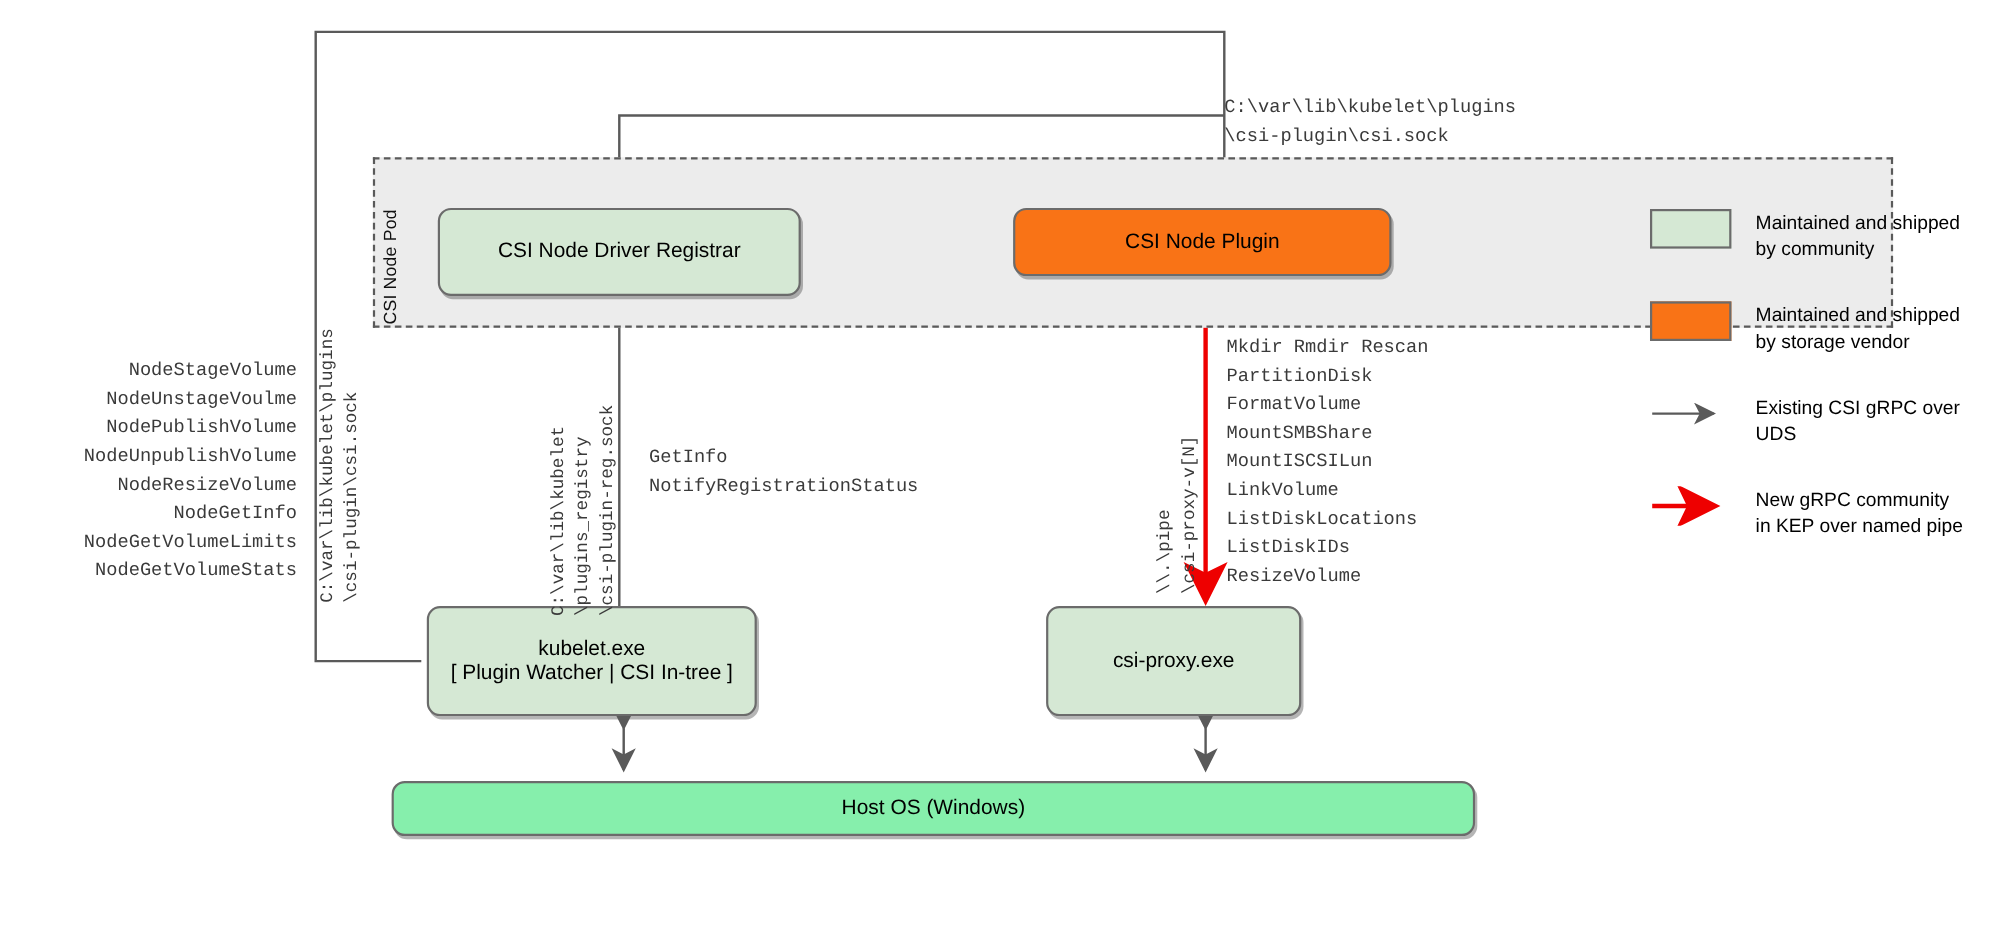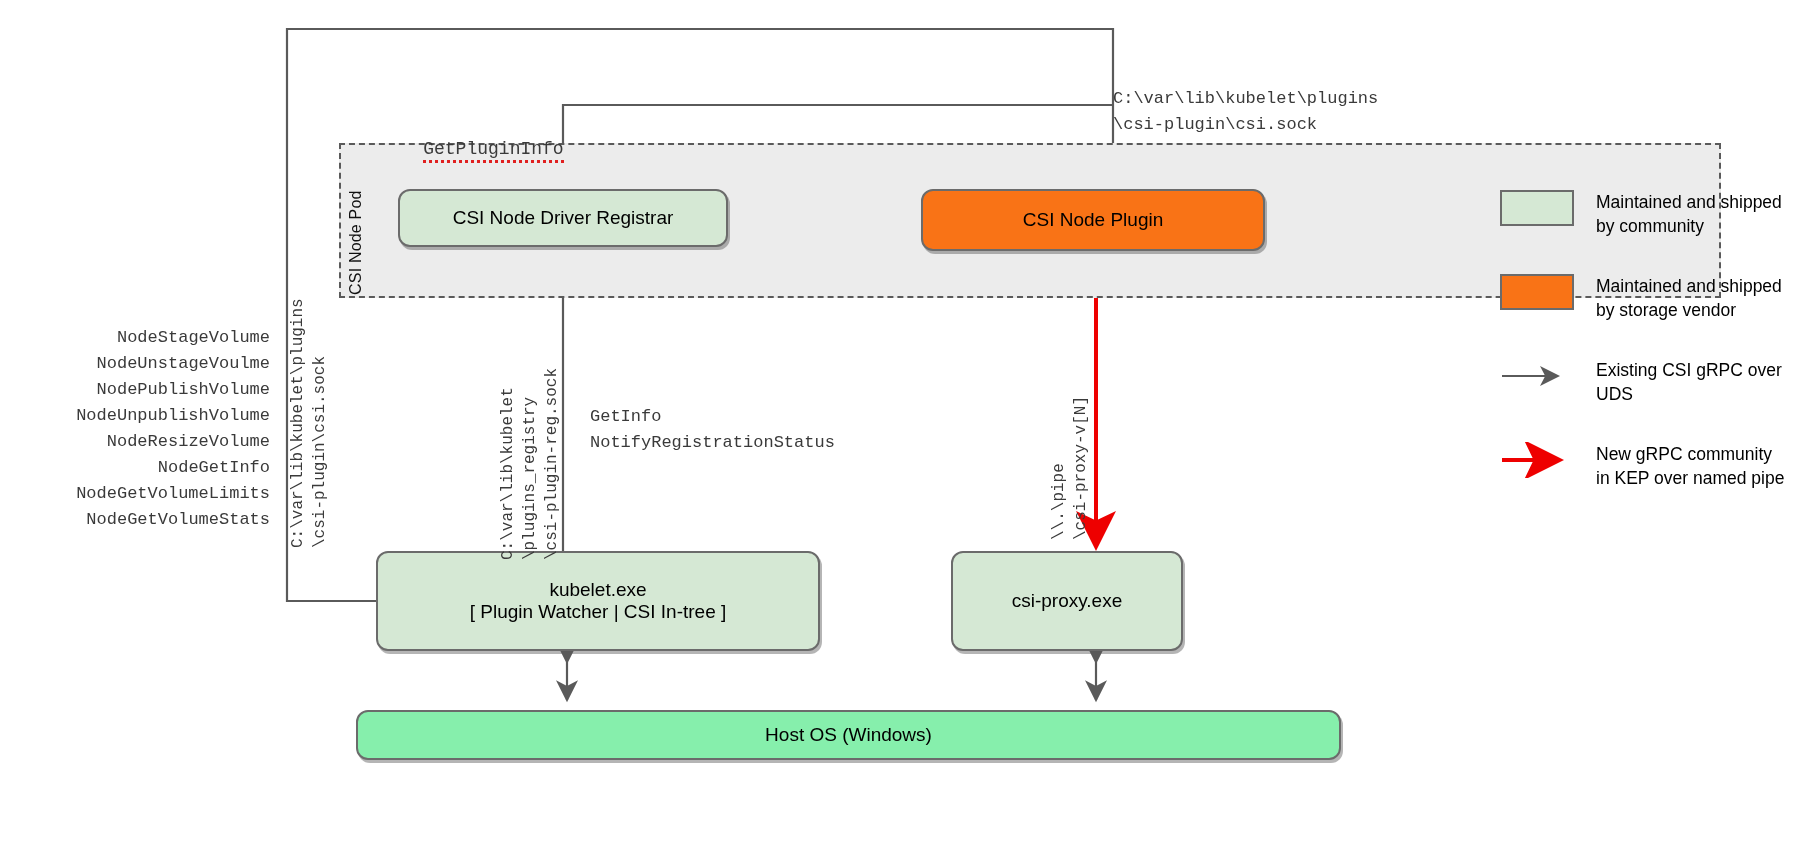--- a/index.html
+++ b/index.html
@@ -61,23 +61,23 @@
     justify-content: center;
     text-align: center;
     font-size: 19px;
     color: #000;
     box-shadow: 2px 3px 0 rgba(90,90,90,.45);
   }
   .green { background: #d5e8d4; }
   .yellow { background: #f97316; }
   .blue { background: #86efac; }
 
-  #box-registrar { left: 398px; top: 189px; width: 330px; height: 58px; }
+  #box-registrar { left: 398px; top: 189px; width: 330px; height: 80px; }
   #box-nodeplugin { left: 921px; top: 189px; width: 344px; height: 62px; }
-  #box-kubelet    { left: 376px; top: 551px; width: 444px; height: 100px; }
+  #box-kubelet    { left: 388px; top: 551px; width: 300px; height: 100px; }
   #box-csiproxy   { left: 951px; top: 551px; width: 232px; height: 100px; }
   #box-hostos     { left: 356px; top: 710px; width: 985px; height: 50px; font-size: 19px; }
   .box-line2 { font-size: 19px; margin-top: 0; }
 
   
   #label-getplugininfo {
     left: 380px; top: 110px;
     font-size: 18px;
   }
   #label-getplugininfo .squiggle {
@@ -201,39 +201,45 @@
   </div>
 
   <div class="abs node-box green" id="box-csiproxy">
     <span>csi-proxy.exe</span>
   </div>
 
   <div class="abs node-box blue" id="box-hostos">
     <span>Host OS (Windows)</span>
   </div>
 
-  <div class="abs mono" id="label-getplugininfo">
-    <span class="squiggle">GetPluginInfo</span>
-  </div>
 
   <div class="abs mono" id="label-csi-sock-path">C:\var\lib\kubelet\plugins
 \csi-plugin\csi.sock</div>
 
   <div class="abs mono" id="label-node-ops">NodeStageVolume
 NodeUnstageVoulme
 NodePublishVolume
 NodeUnpublishVolume
 NodeResizeVolume
 NodeGetInfo
 NodeGetVolumeLimits
 NodeGetVolumeStats</div>
 
   <div class="abs mono" id="label-getinfo">GetInfo
 NotifyRegistrationStatus</div>
 
+  <div class="abs mono" id="label-proxy-ops">Mkdir Rmdir Rescan
+PartitionDisk
+FormatVolume
+MountSMBShare
+MountISCSILun
+LinkVolume
+ListDiskLocations
+ListDiskIDs
+ResizeVolume</div>
 
   <div class="abs vlabel" id="vlabel-left-sock">C:\var\lib\kubelet\plugins
 \csi-plugin\csi.sock</div>
 
   <div class="abs vlabel" id="vlabel-reg-sock">C:\var\lib\kubelet
 \plugins_registry
 \csi-plugin-reg.sock</div>
 
   <div class="abs vlabel" id="vlabel-pipe">\\.\pipe
 \csi-proxy-v[N]</div>

